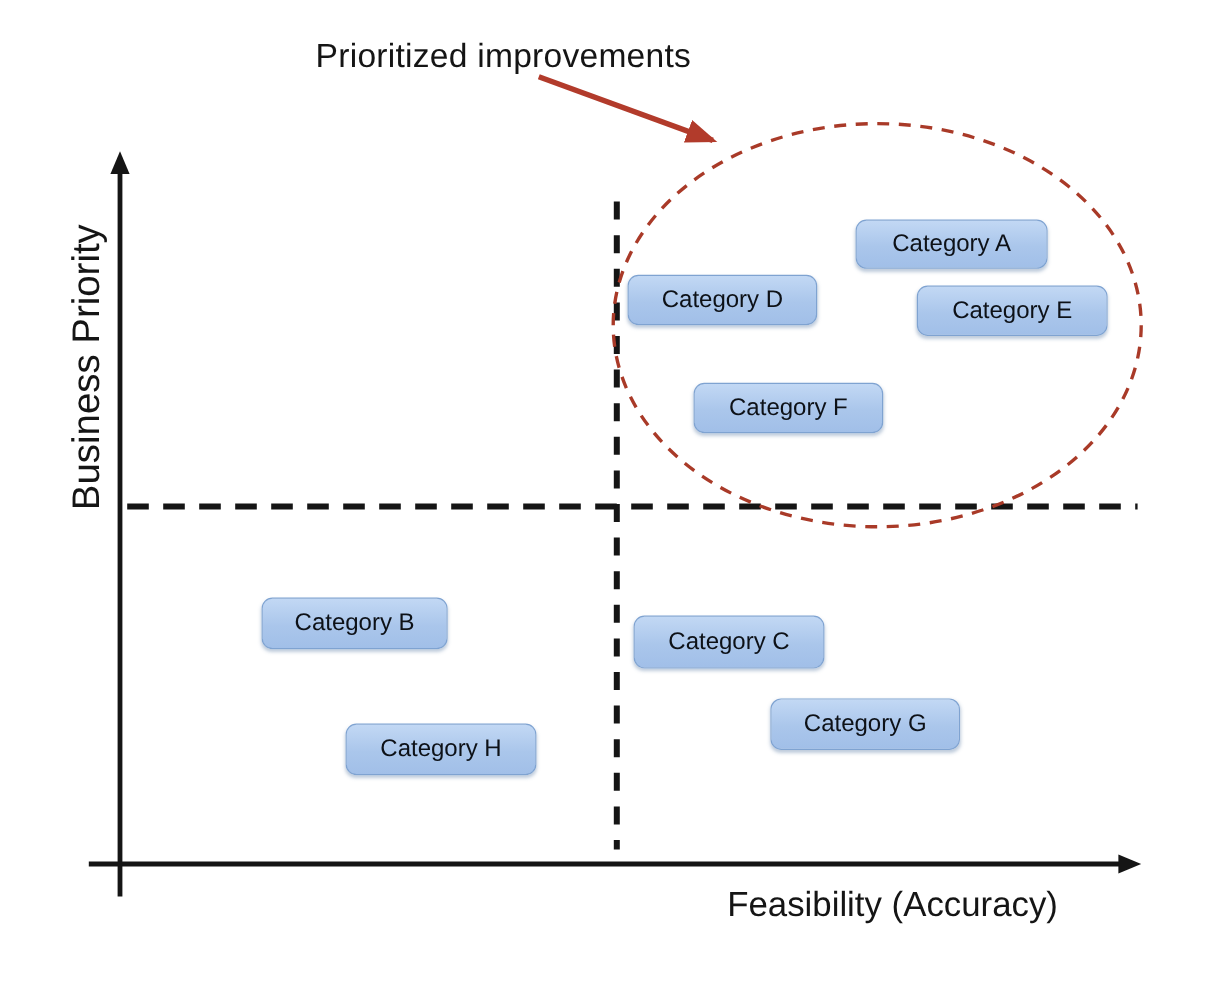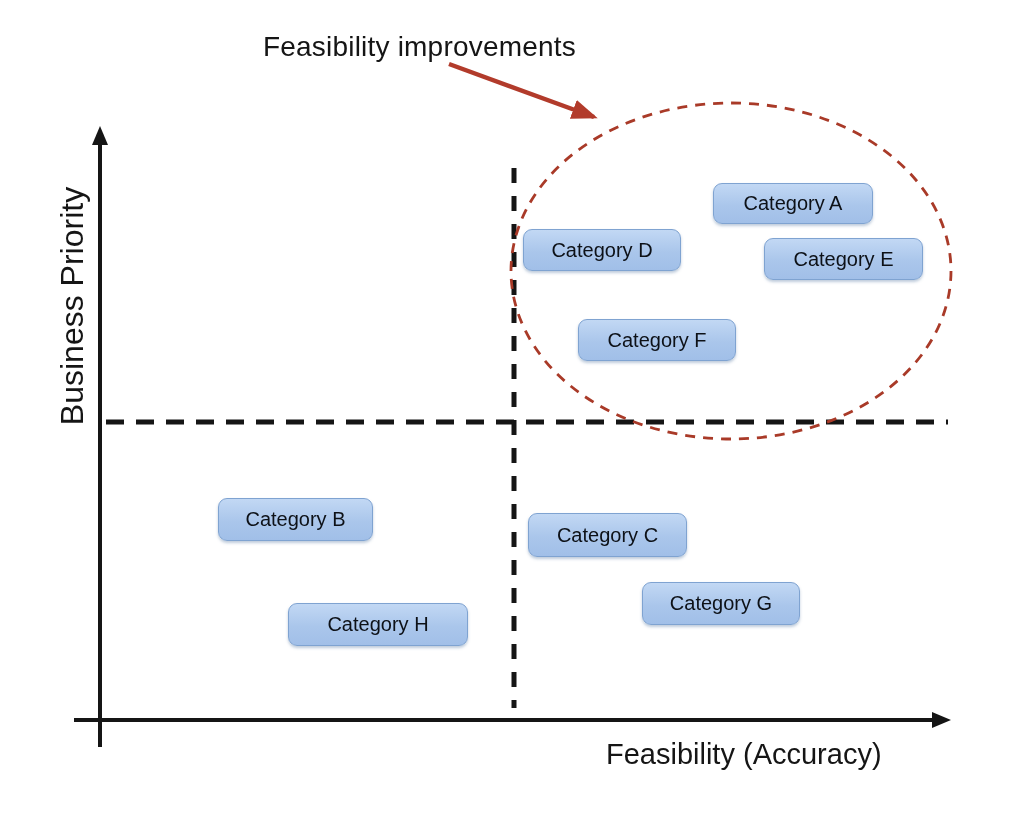--- a/index.html
+++ b/index.html
@@ -63,21 +63,21 @@
     white-space: nowrap;
   }
 
   .cat-a { left: 713px; top: 183px; width: 160px; height: 41px; }
   .cat-d { left: 523px; top: 229px; width: 158px; height: 42px; }
   .cat-e { left: 764px; top: 238px; width: 159px; height: 42px; }
   .cat-f { left: 578px; top: 319px; width: 158px; height: 42px; }
   .cat-b { left: 218px; top: 498px; width: 155px; height: 43px; }
   .cat-c { left: 528px; top: 513px; width: 159px; height: 44px; }
   .cat-g { left: 642px; top: 582px; width: 158px; height: 43px; text-align: right; }
-  .cat-h { left: 288px; top: 603px; width: 180px; height: 43px; }
+  .cat-h { left: 288px; top: 603px; width: 159px; height: 43px; }
 </style>
 </head>
 <body>
 
 <div class="canvas">
 
   <svg class="diagram-layer" viewBox="0 0 1024 837" xmlns="http://www.w3.org/2000/svg">
     <defs>
       <marker id="redArrowHead" markerUnits="userSpaceOnUse" markerWidth="28" markerHeight="22" refX="22" refY="10" orient="auto">
         <path d="M0,0 L26,10 L0,20 Z" fill="#b23b2b"></path>
@@ -96,21 +96,21 @@
 
     <line x1="106" y1="422" x2="948" y2="422" stroke="#151515" stroke-width="5" stroke-dasharray="18 12"></line>
 
     <line x1="514" y1="168" x2="514" y2="708" stroke="#151515" stroke-width="5" stroke-dasharray="15 13"></line>
 
     <ellipse cx="731" cy="271" rx="220" ry="168" fill="none" stroke="#a93a28" stroke-width="2.8" stroke-dasharray="10 8"></ellipse>
 
     <line x1="449" y1="64" x2="594" y2="117" stroke="#b23b2b" stroke-width="4.5" marker-end="url(#redArrowHead)"></line>
   </svg>
 
-  <div class="annotation-title">Feasibility improvements</div>
+  <div class="annotation-title">Prioritized improvements</div>
 
   <div class="y-axis-label">Business Priority</div>
   <div class="x-axis-label">Feasibility (Accuracy)</div>
 
   <div class="cat-box cat-d">Category D</div>
   <div class="cat-box cat-a">Category A</div>
   <div class="cat-box cat-e">Category E</div>
   <div class="cat-box cat-f">Category F</div>
   <div class="cat-box cat-b">Category B</div>
   <div class="cat-box cat-c">Category C</div>

